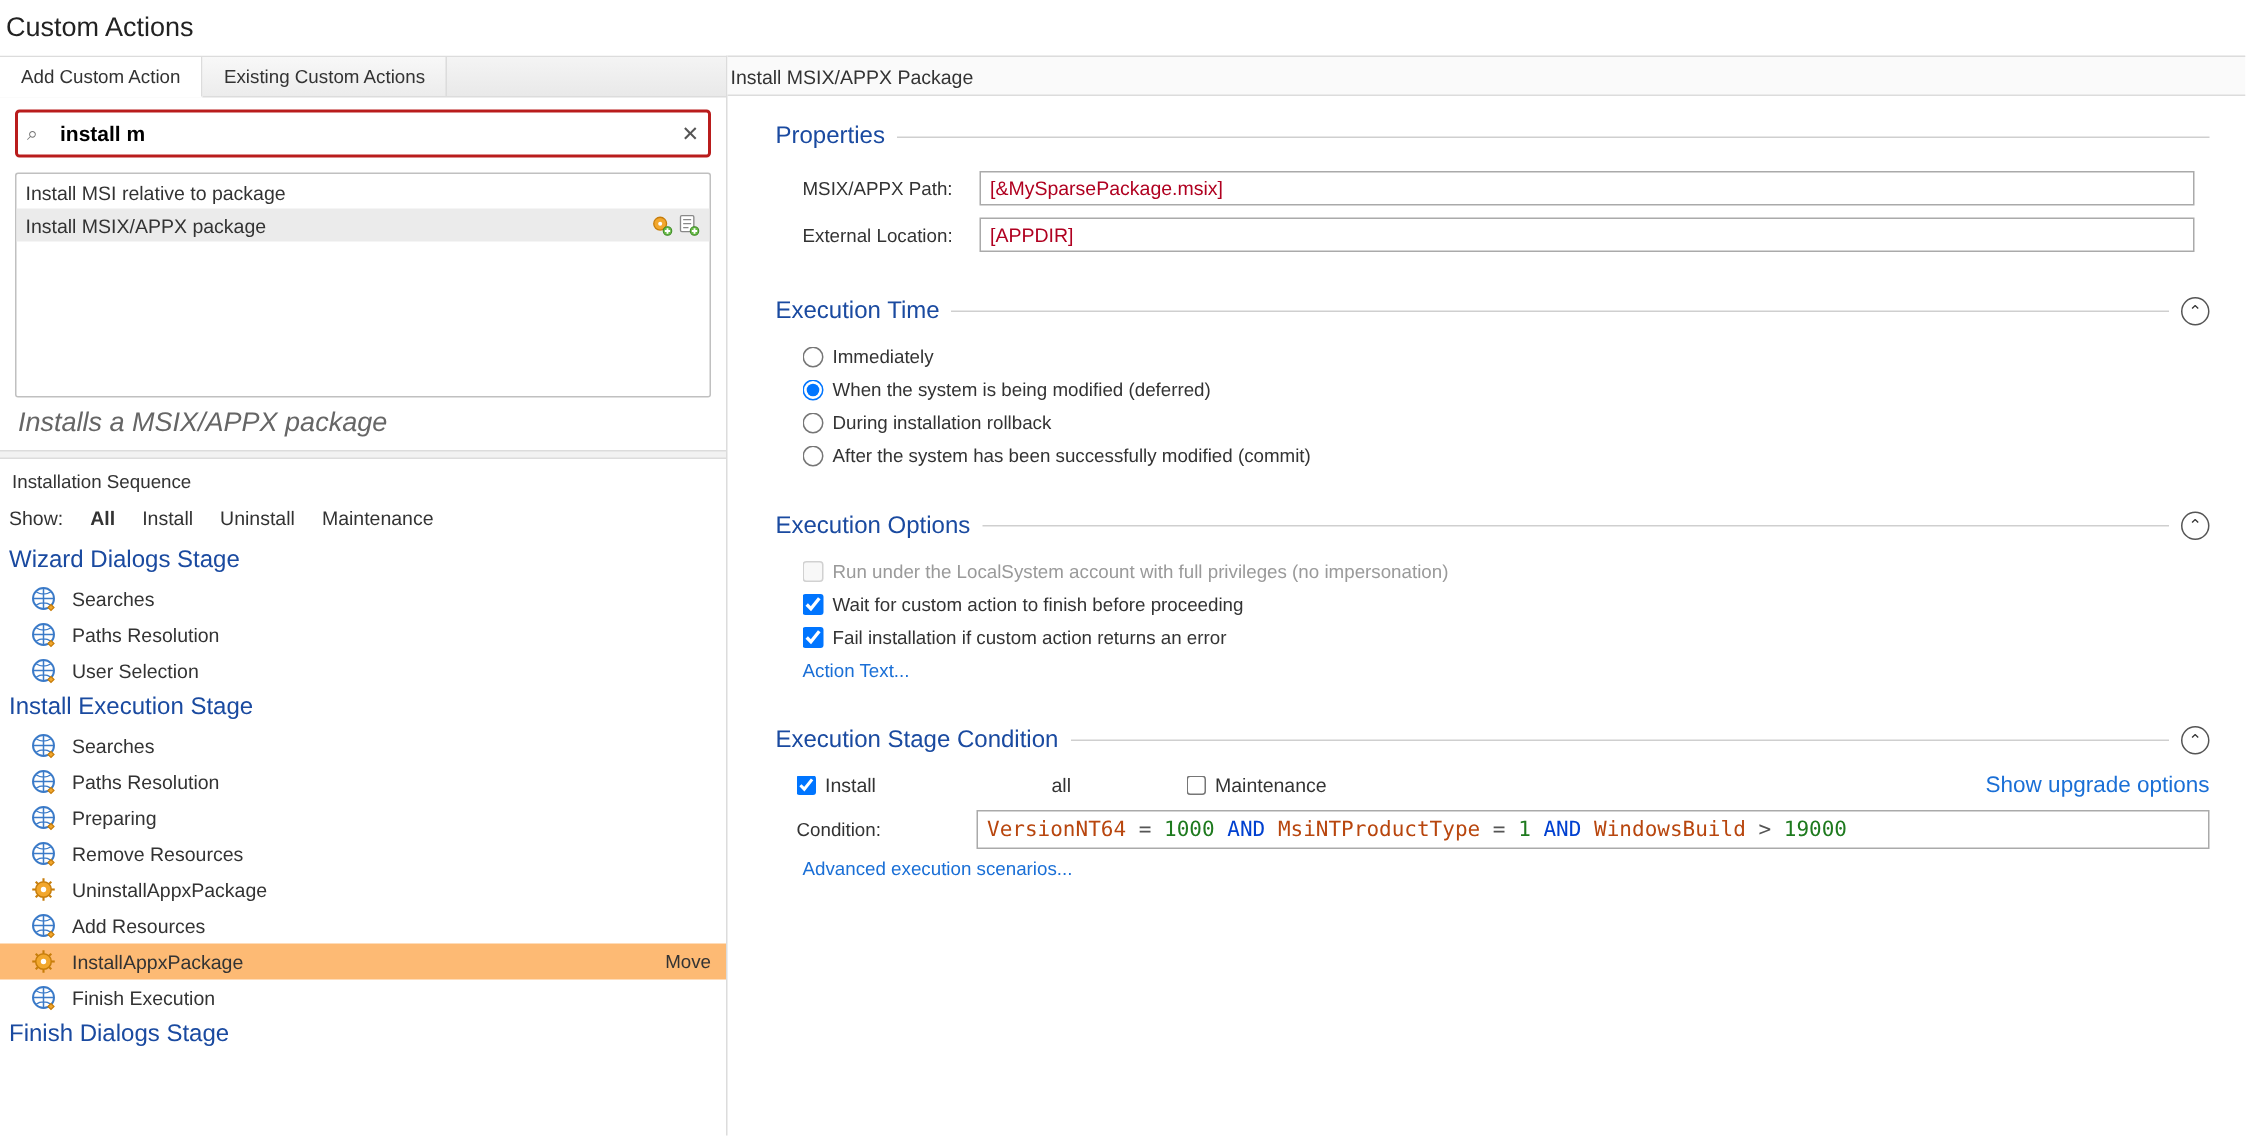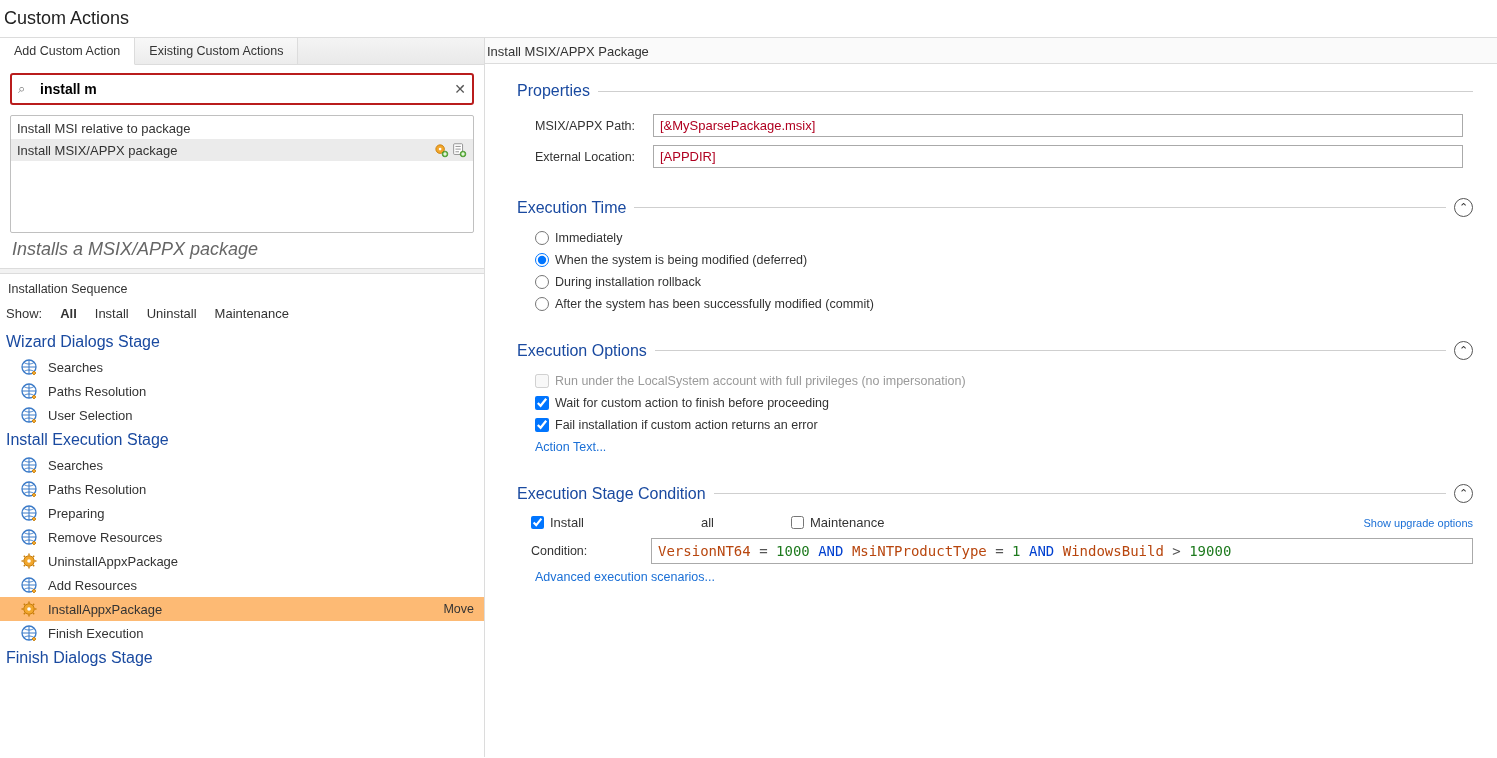--- a/index.html
+++ b/index.html
@@ -71,21 +71,21 @@
       position: absolute;
       right: 18px; top: 50%; transform: translateY(-50%);
       font-size: 14px; color: #555; cursor: pointer;
     }
     .suggestion-box {
       margin: 2px 10px 4px 10px;
       border: 1px solid #c0c0c0;
       border-radius: 2px;
       padding: 2px 0;
       background: #fff;
-      height: 118px;
+      height: 150px;
       overflow: hidden;
       position: relative;
     }
     .sugg-item {
       display: flex;
       align-items: center;
       justify-content: space-between;
       padding: 3px 6px;
       cursor: pointer;
     }
@@ -216,21 +216,21 @@
       gap: 10px;
       padding: 2px 0;
     }
     .stage-cond-row .check-group { display: flex; align-items: center; gap: 6px; width: 160px; }
     .stage-cond-row .mid { width: 80px; text-align: left; }
     .stage-cond-row .maint { display: flex; align-items: center; gap: 6px; }
     .stage-upgrade {
       margin-left: auto;
       color: #1a6fd6;
       cursor: pointer;
-      font-size: 11px;
+      font-size: 15px;
     }
     .cond-row {
       display: flex;
       align-items: center;
       margin-left: 14px;
       gap: 10px;
       padding: 6px 0 2px 0;
     }
     .cond-label { width: 110px; font-size: 12.5px; }
     .cond-input {

